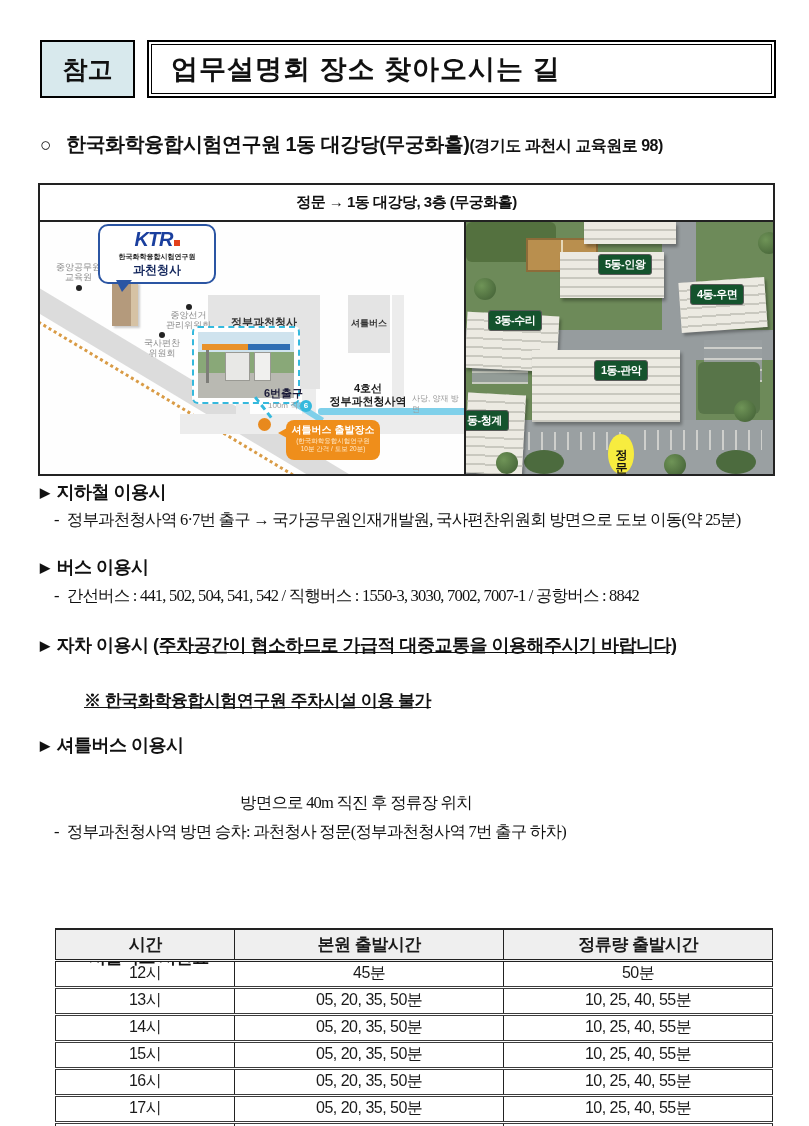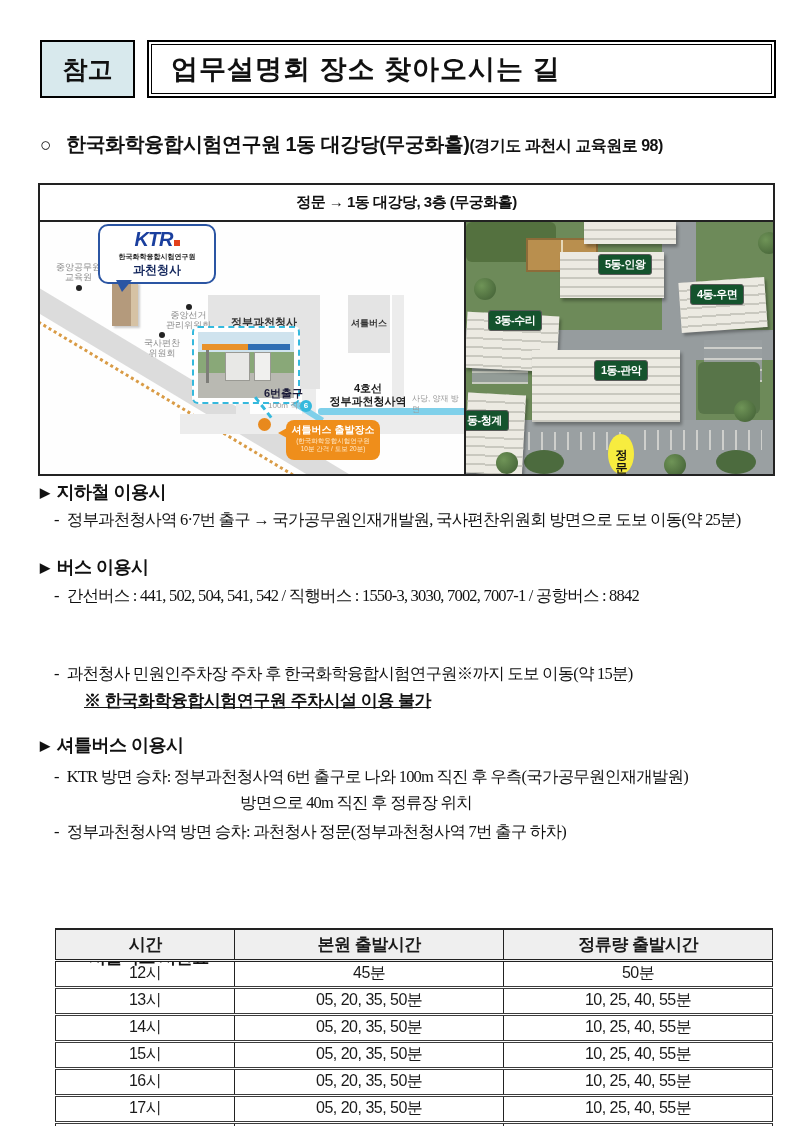--- a/index.html
+++ b/index.html
@@ -278,30 +278,27 @@
     <span class="dash">-</span><span>정부과천청사역 6·7번 출구 → 국가공무원인재개발원, 국사편찬위원회 방면으로 도보 이동(약 25분)</span>
   </div>
 
   <div class="sec-title" style="top:555px;">
     <span class="mk">▶</span><span>버스 이용시</span>
   </div>
   <div class="sec-line" style="top:585px;">
     <span class="dash">-</span><span>간선버스 : 441, 502, 504, 541, 542 / 직행버스 : 1550-3, 3030, 7002, 7007-1 / 공항버스 : 8842</span>
   </div>
 
-  <div class="sec-line" style="top:663px;">
-    <span class="dash">-</span><span>과천청사 민원인주차장 주차 후 한국화학융합시험연구원※까지 도보 이동(약 15분)</span>
+  <div class="sec-title" style="top:633px;">
+    <span class="mk">▶</span><span>자차 이용시</span> <span class="u">(주차공간이 협소하므로 가급적 대중교통을 이용해주시기 바랍니다)</span>
   </div>
   <div class="warn" style="top:689px;">※ 한국화학융합시험연구원 주차시설 이용 불가</div>
 
   <div class="sec-title" style="top:733px;">
     <span class="mk">▶</span><span>셔틀버스 이용시</span>
-  </div>
-  <div class="sec-line" style="top:766px;">
-    <span class="dash">-</span><span>KTR 방면 승차: 정부과천청사역 6번 출구로 나와 100m 직진 후 우측(국가공무원인재개발원)</span>
   </div>
   <div class="sec-line cont" style="top:792px;">방면으로 40m 직진 후 정류장 위치</div>
   <div class="sec-line" style="top:821px;">
     <span class="dash">-</span><span>정부과천청사역 방면 승차: 과천청사 정문(정부과천청사역 7번 출구 하차)</span>
   </div>
 
   <div class="cap">&lt;&lt; 셔틀버스 시간표 &gt;&gt;</div>
   <table class="tt">
     <thead>
       <tr>

